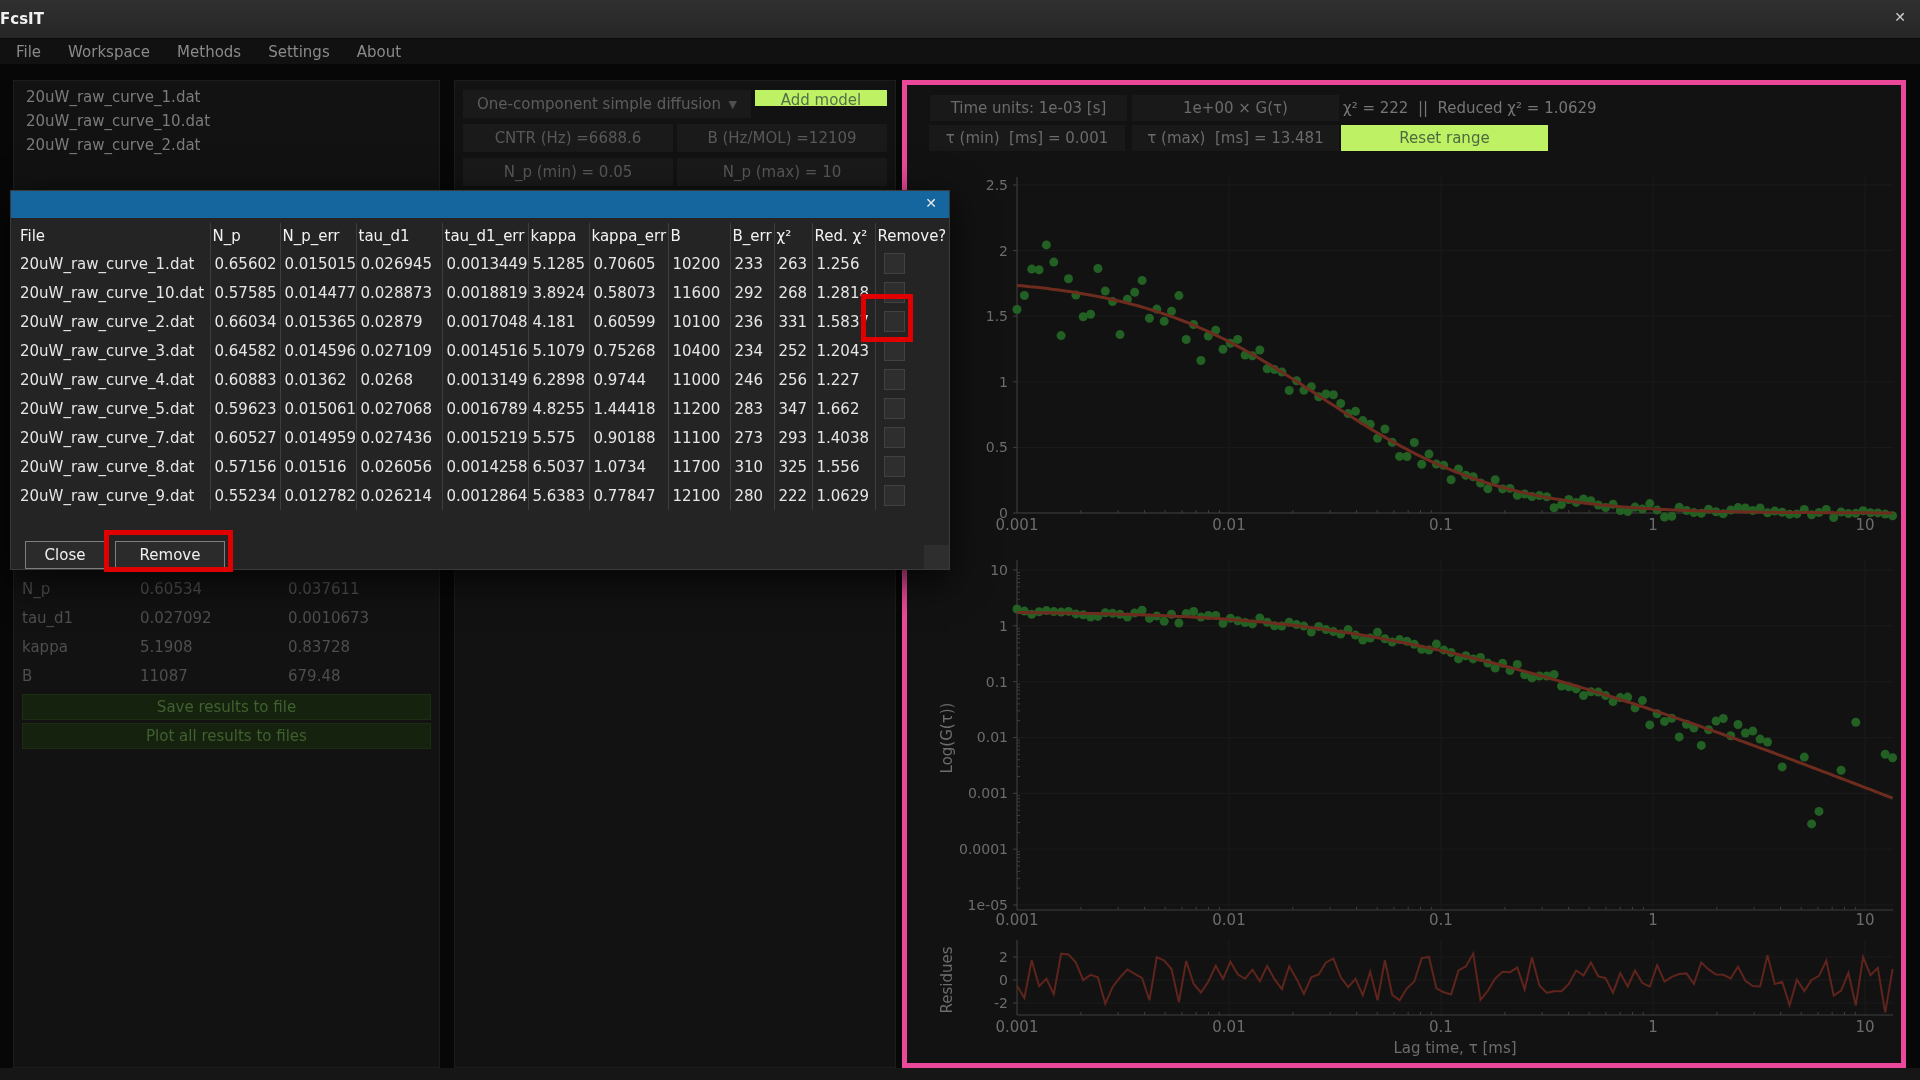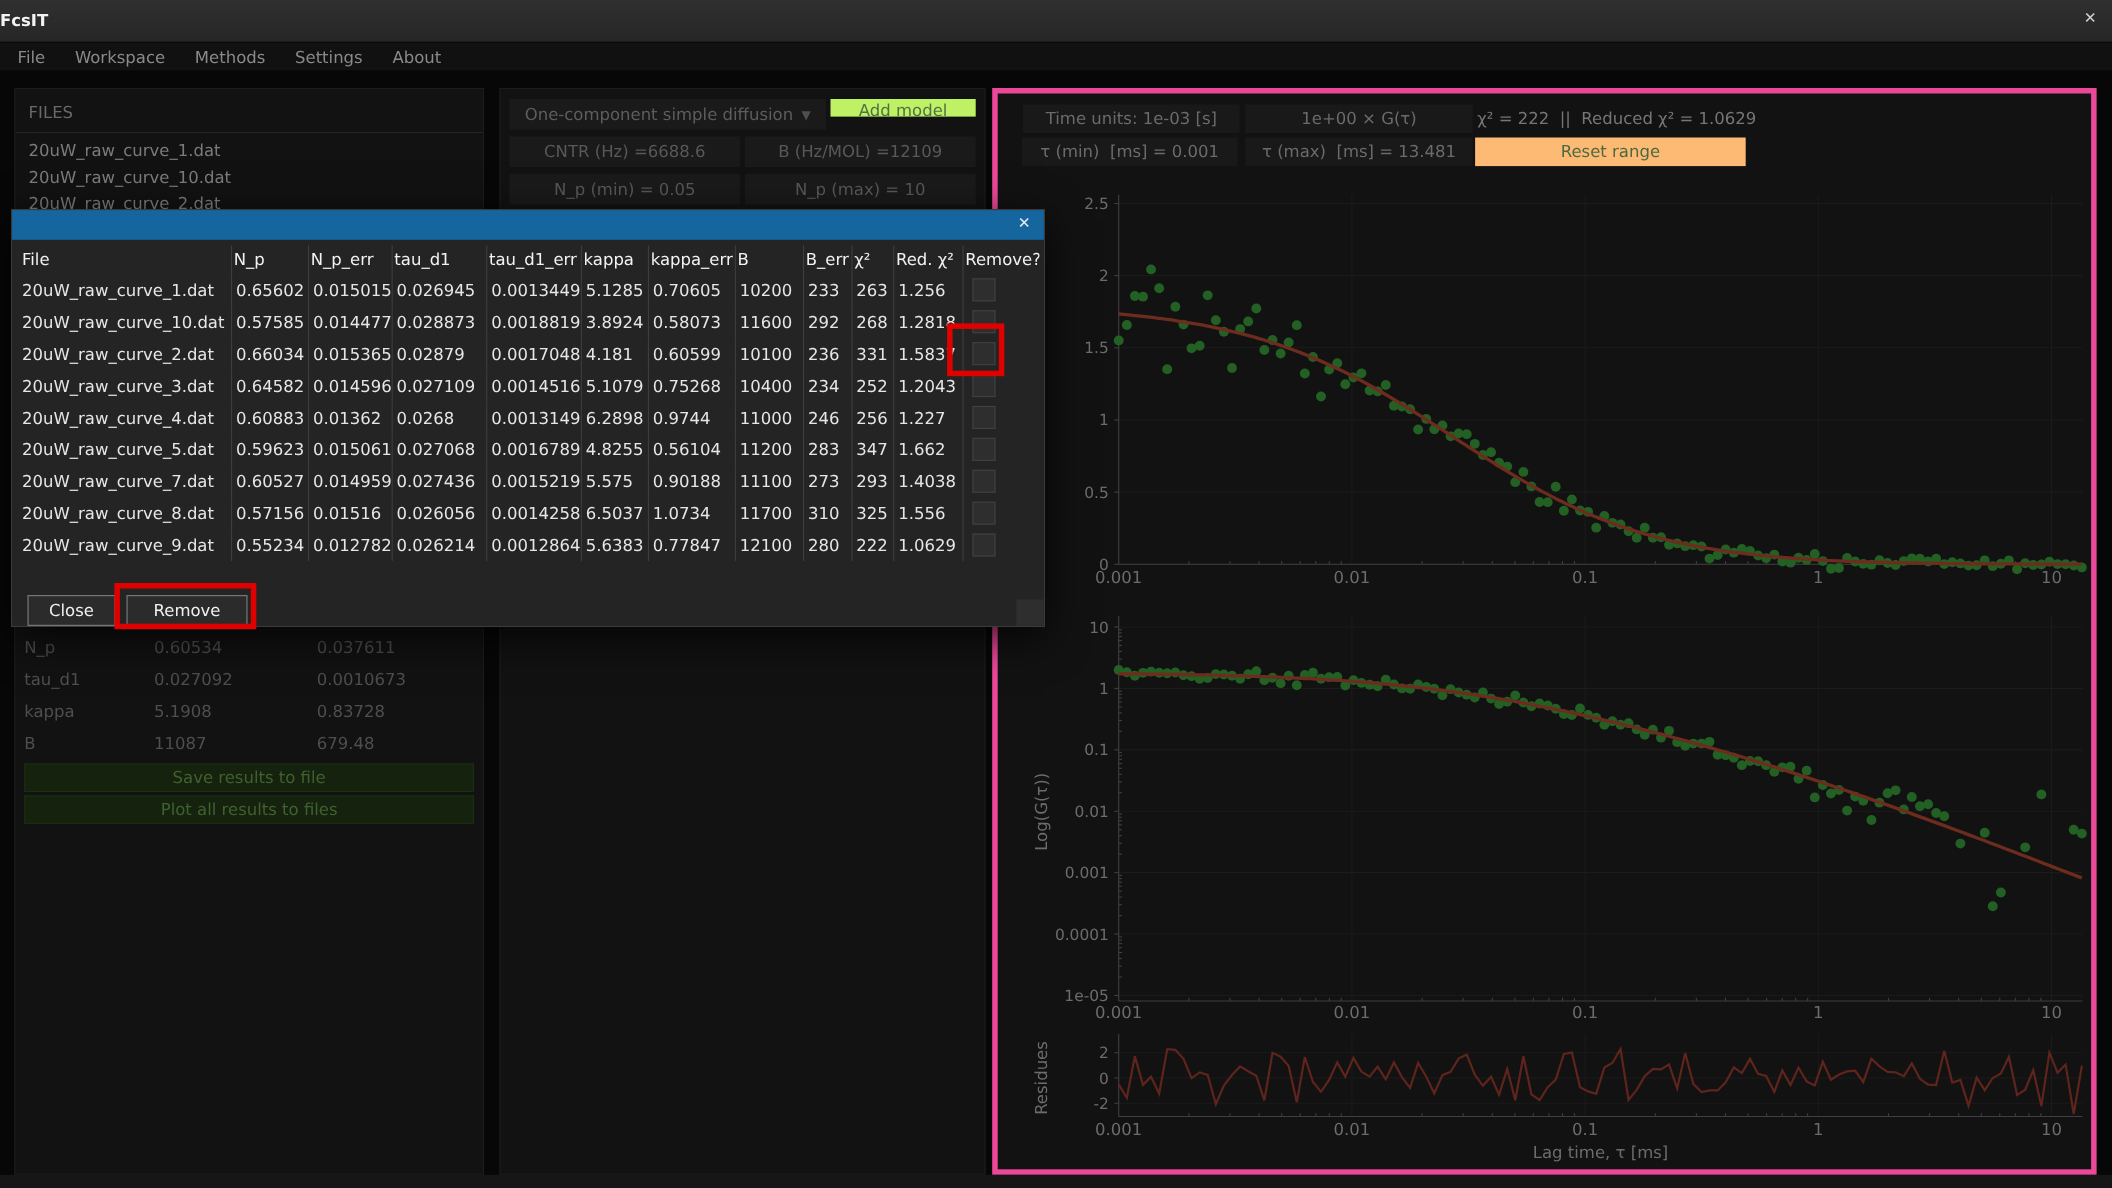--- a/index.html
+++ b/index.html
@@ -47,21 +47,21 @@
   #plot-panel{position:absolute;left:902px;top:80px;width:1004px;height:988px;background:#121212;
               border:5px solid #ec4899;box-sizing:border-box}
   .ph-cell{position:absolute;height:26px;background:#191919;color:#6b6b6b;font-size:15px;
            display:flex;align-items:center;justify-content:center;white-space:pre}
   #ph-time{left:23px;top:10px;width:197px}
   #ph-scale{left:225px;top:10px;width:207px}
   #ph-chi{position:absolute;left:436px;top:10px;height:26px;display:flex;align-items:center;
           color:#767676;font-size:15px;white-space:pre}
   #ph-tmin{left:22px;top:40px;width:196px}
   #ph-tmax{left:225px;top:40px;width:207px}
-  #ph-reset{position:absolute;left:434px;top:40px;width:246px;height:26px;background:#fdba74;
+  #ph-reset{position:absolute;left:434px;top:40px;width:207px;height:26px;background:#bef264;
             border:none;color:#4d6942;font-size:15px;font-family:inherit}
   #plots-svg{position:absolute;left:0;top:60px}
 
   
   #dialog{position:absolute;left:10px;top:190px;width:940px;height:380px;background:#242424;
           border:1px solid #3a3a3a;box-sizing:border-box;box-shadow:0 10px 36px rgba(0,0,0,.75)}
   .dialog-titlebar{height:27px;background:#15669f;position:relative}
   .dialog-close{position:absolute;right:12px;top:5px;color:#e8e8e8;font-size:14px;line-height:14px}
   #fit-table{position:absolute;left:7px;top:32px;width:927px;border-collapse:collapse;table-layout:fixed}
   #fit-table th{font-size:15px;font-weight:normal;color:#f2f2f2;text-align:left;height:26px;
@@ -92,21 +92,20 @@
 </div>
 <div class="menubar" id="menubar">
     <div class="menu-item">File</div>
     <div class="menu-item">Workspace</div>
     <div class="menu-item">Methods</div>
     <div class="menu-item">Settings</div>
     <div class="menu-item">About</div>
   </div>
 
 <aside id="files-panel">
-  <div class="panel-title">FILES</div>
   <div id="file-list">
       <div class="file-item">20uW_raw_curve_1.dat</div>
       <div class="file-item">20uW_raw_curve_10.dat</div>
       <div class="file-item">20uW_raw_curve_2.dat</div>
     </div>
   <div id="results-block">
     <div id="results-rows">
         <div class="res-row">
           <span>N_p</span>
           <span class="res-val">0.60534</span>
@@ -749,21 +748,21 @@
             <div class="cbx"></div>
           </td>
         </tr>
         <tr>
           <td>20uW_raw_curve_5.dat</td>
           <td>0.59623</td>
           <td>0.015061</td>
           <td>0.027068</td>
           <td>0.0016789</td>
           <td>4.8255</td>
-          <td>0.56104</td>
+          <td>1.44418</td>
           <td>11200</td>
           <td>283</td>
           <td>347</td>
           <td>1.662</td>
           <td>
             <div class="cbx"></div>
           </td>
         </tr>
         <tr>
           <td>20uW_raw_curve_7.dat</td>

